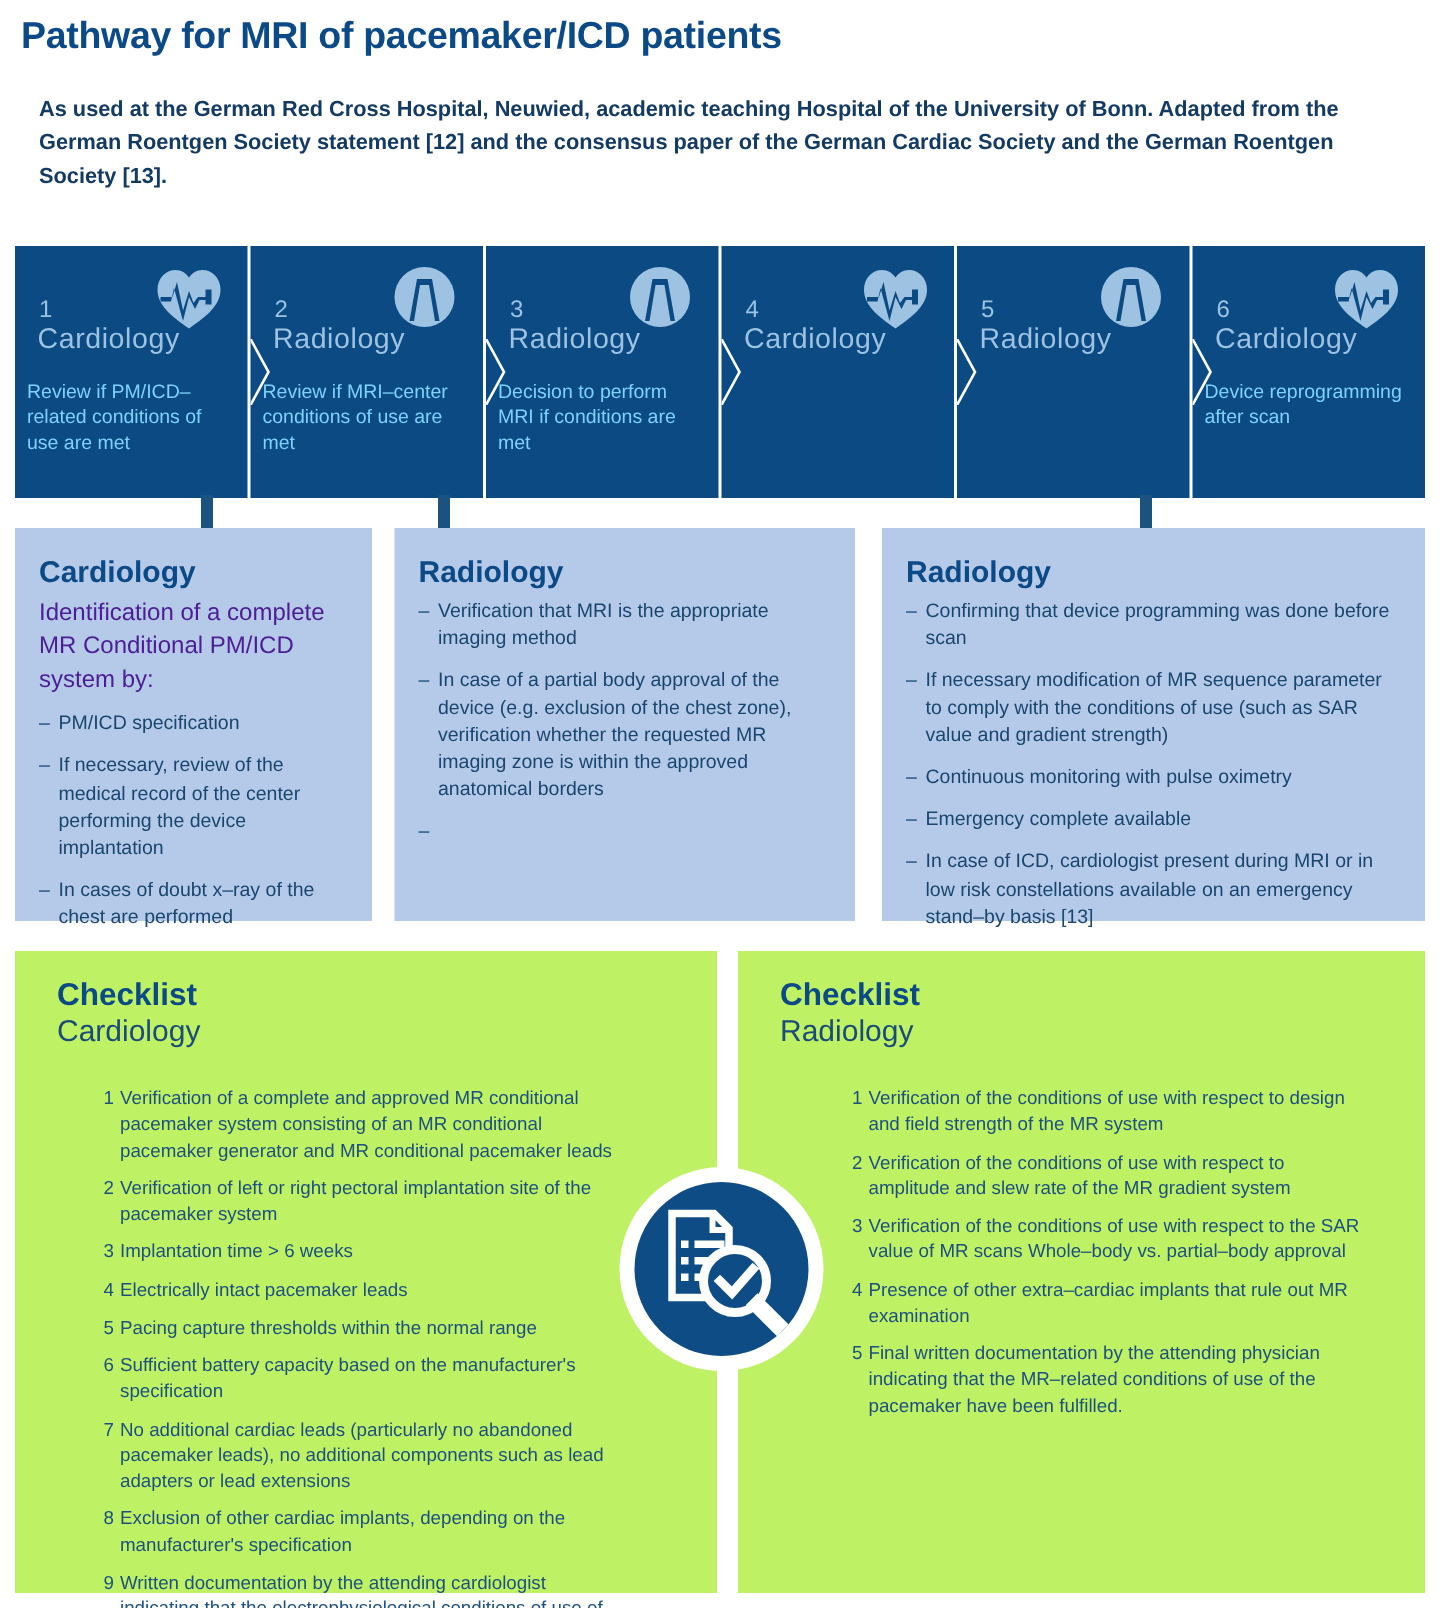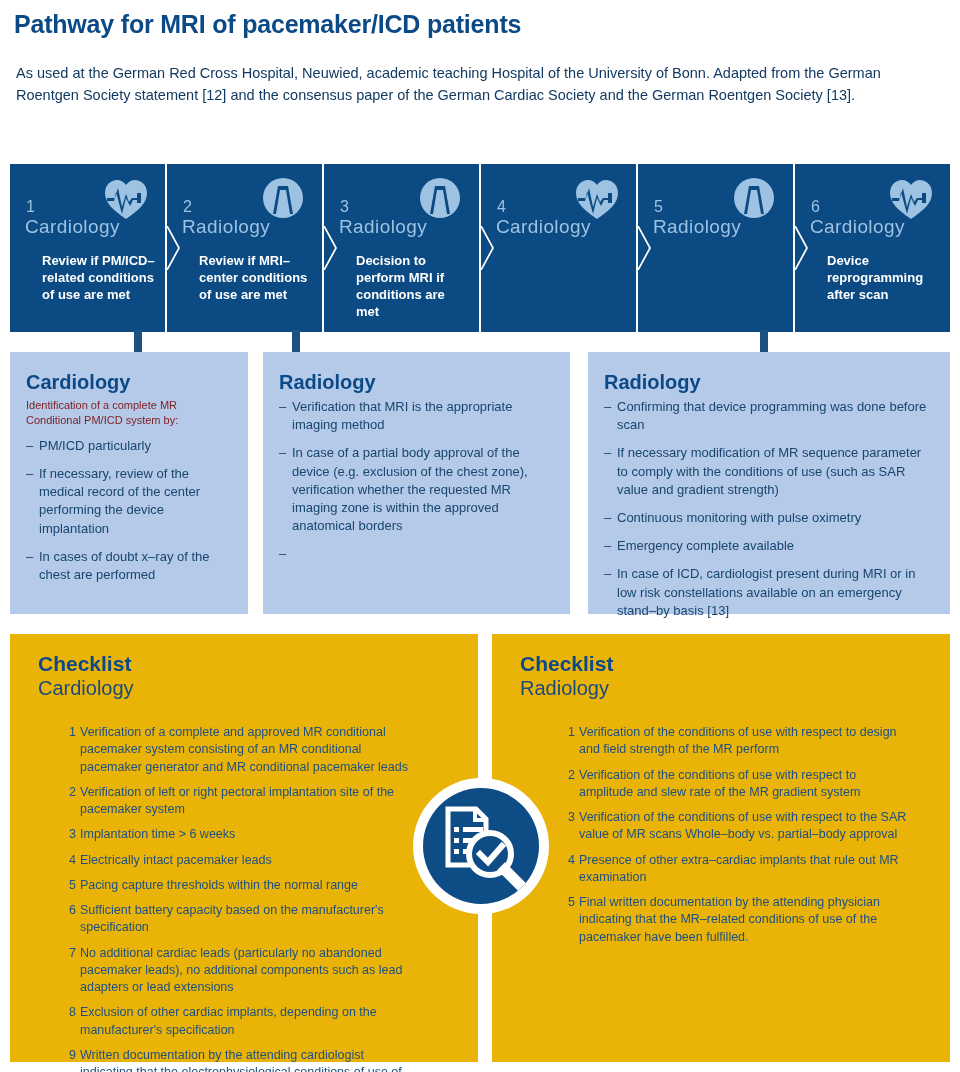--- a/index.html
+++ b/index.html
@@ -13,22 +13,22 @@
   .page { position: relative; width: 960px; height: 1072px; }
 
   
   .title {
     position: absolute; left: 14px; top: 10px;
     font-size: 25px; font-weight: bold; color: #0b4a86;
     letter-spacing: -0.2px;
     text-align: right;
   }
   .subtitle {
-    position: absolute; left: 16px; top: 62px; width: 905px;
-    font-size: 14.5px; color: #123a63; line-height: 1.55;
+    position: absolute; left: 26px; top: 62px; width: 905px;
+    font-size: 14.5px; color: #123a63; line-height: 1.55; font-weight: bold;
   }
 
   
   .steps {
     position: absolute; left: 10px; top: 164px;
     width: 940px; height: 168px;
     display: flex;
   }
   .step {
     position: relative;
@@ -46,22 +46,22 @@
   }
   .step-num {
     position: absolute; left: 16px; top: 34px;
     font-size: 16px; color: #9dc2e2; font-weight: normal;
   }
   .step-dept {
     position: absolute; left: 15px; top: 52px;
     font-size: 19px; color: #9dc2e2; letter-spacing: 0.4px;
   }
   .step-desc {
-    position: absolute; left: 32px; top: 88px; right: 10px;
-    font-size: 13px; font-weight: bold; color: #ffffff;
+    position: absolute; left: 8px; top: 88px; right: 10px;
+    font-size: 13px; font-weight: normal; color: #7dd3fc;
     line-height: 1.32;
   }
   .step-icon {
     position: absolute; right: 16px; top: 12px;
     width: 46px; height: 46px;
   }
 
   
   .down-arrow {
     position: absolute;
@@ -76,36 +76,36 @@
   }
   .detail.d1 { left: 10px;  width: 238px; height: 262px; }
   .detail.d2 { left: 263px; width: 307px; height: 262px; }
   .detail.d3 { left: 588px; width: 362px; height: 262px; }
 
   .detail h3 {
     font-size: 20px; font-weight: bold; color: #0b4a86;
     margin: 19px 0 4px 16px;
   }
   .detail .lead {
-    font-size: 11px; color: #7f1d1d; line-height: 1.4;
+    font-size: 16px; color: #4c1d95; line-height: 1.4;
     margin: 4px 16px 8px 16px;
   }
   .detail ul { list-style: none; margin: 2px 16px 0 16px; }
   .detail ul li {
     font-size: 13px; color: #18466f; line-height: 1.4;
     padding-left: 13px; position: relative; margin-bottom: 10px;
   }
   .detail ul li .dash {
     position: absolute; left: 0; top: 0;
   }
 
   
   .checklist {
     position: absolute; top: 634px;
-    background: #eab308;
+    background: #bef264;
   }
   .checklist.c1 { left: 10px;  width: 468px; height: 428px; }
   .checklist.c2 { left: 492px; width: 458px; height: 428px; }
 
   .cl-title {
     font-size: 21px; font-weight: bold; color: #0b4a86;
     margin: 18px 0 0 28px;
   }
   .cl-sub {
     font-size: 20px; color: #1b4b7a; font-weight: normal;
@@ -224,21 +224,21 @@
   <div class="down-arrow" style="left:752px; top:330px;">
     <svg viewBox="0 0 24 44" width="24" height="44" aria-hidden="true">
       <path d="M8,0 L16,0 L16,26 L23,26 L12,42 L1,26 L8,26 Z" fill="#1b5280"></path>
     </svg>
   </div>
 
   <div class="detail d1" id="detail-0">
       <h3>Cardiology</h3>
       <p class="lead">Identification of a complete MR Conditional PM/ICD system by:</p>
       <ul>
-        <li><span class="dash">–</span><span>PM/ICD particularly</span></li>
+        <li><span class="dash">–</span><span>PM/ICD specification</span></li>
         <li><span class="dash">–</span><span>If necessary, review of the medical record of the center performing the device implantation</span></li>
         <li><span class="dash">–</span><span>In cases of doubt x–ray of the chest are performed</span></li>
       </ul>
     </div>
   <div class="detail d2" id="detail-1">
       <h3>Radiology</h3>
       <ul>
         <li><span class="dash">–</span><span>Verification that MRI is the appropriate imaging method</span></li>
         <li><span class="dash">–</span><span>In case of a partial body approval of the device (e.g. exclusion of the chest zone), verification whether the requested MR imaging zone is within the approved anatomical borders</span></li>
         <li><span class="dash">–</span></li>
@@ -267,21 +267,21 @@
         <li><span class="num">6</span><span>Sufficient battery capacity based on the manufacturer's specification</span></li>
         <li><span class="num">7</span><span>No additional cardiac leads (particularly no abandoned pacemaker leads), no additional components such as lead adapters or lead extensions</span></li>
         <li><span class="num">8</span><span>Exclusion of other cardiac implants, depending on the manufacturer's specification</span></li>
         <li><span class="num">9</span><span>Written documentation by the attending cardiologist indicating that the electrophysiological conditions of use of the device have been fulfilled</span></li>
       </ol>
     </div>
   <div class="checklist c2" id="checklist-1">
       <div class="cl-title">Checklist</div>
       <div class="cl-sub">Radiology</div>
       <ol class="cl-list">
-        <li><span class="num">1</span><span>Verification of the conditions of use with respect to design and field strength of the MR perform</span></li>
+        <li><span class="num">1</span><span>Verification of the conditions of use with respect to design and field strength of the MR system</span></li>
         <li><span class="num">2</span><span>Verification of the conditions of use with respect to amplitude and slew rate of the MR gradient system</span></li>
         <li><span class="num">3</span><span>Verification of the conditions of use with respect to the SAR value of MR scans Whole–body vs. partial–body approval</span></li>
         <li><span class="num">4</span><span>Presence of other extra–cardiac implants that rule out MR examination</span></li>
         <li><span class="num">5</span><span>Final written documentation by the attending physician indicating that the MR–related conditions of use of the pacemaker have been fulfilled.</span></li>
       </ol>
     </div>
 
   <div class="center-badge">
     <svg viewBox="0 0 138 138" width="138" height="138" aria-hidden="true">
       <circle cx="69" cy="69" r="68" fill="#ffffff"></circle>

